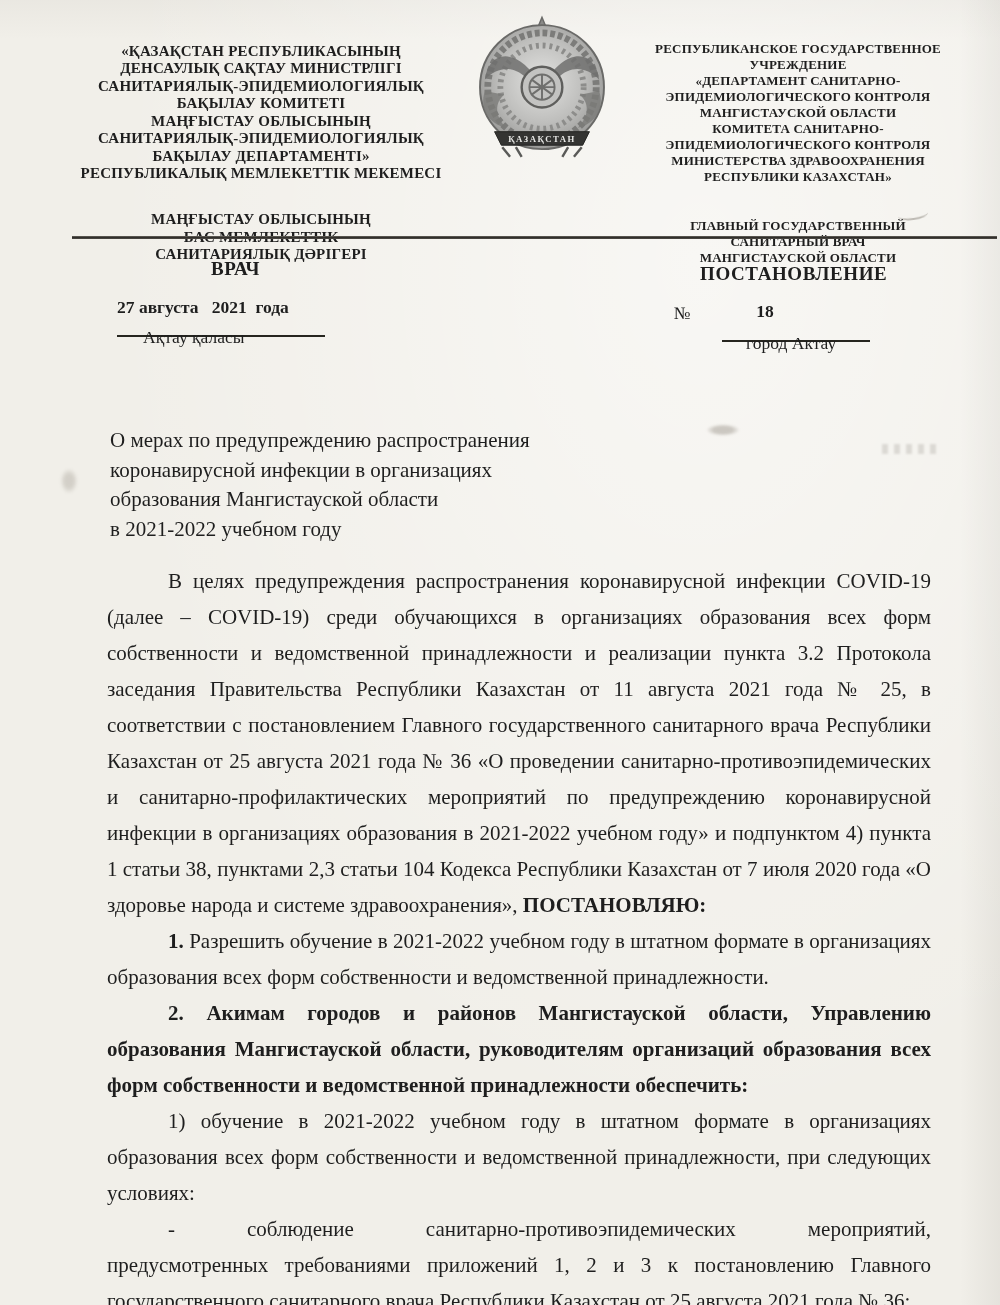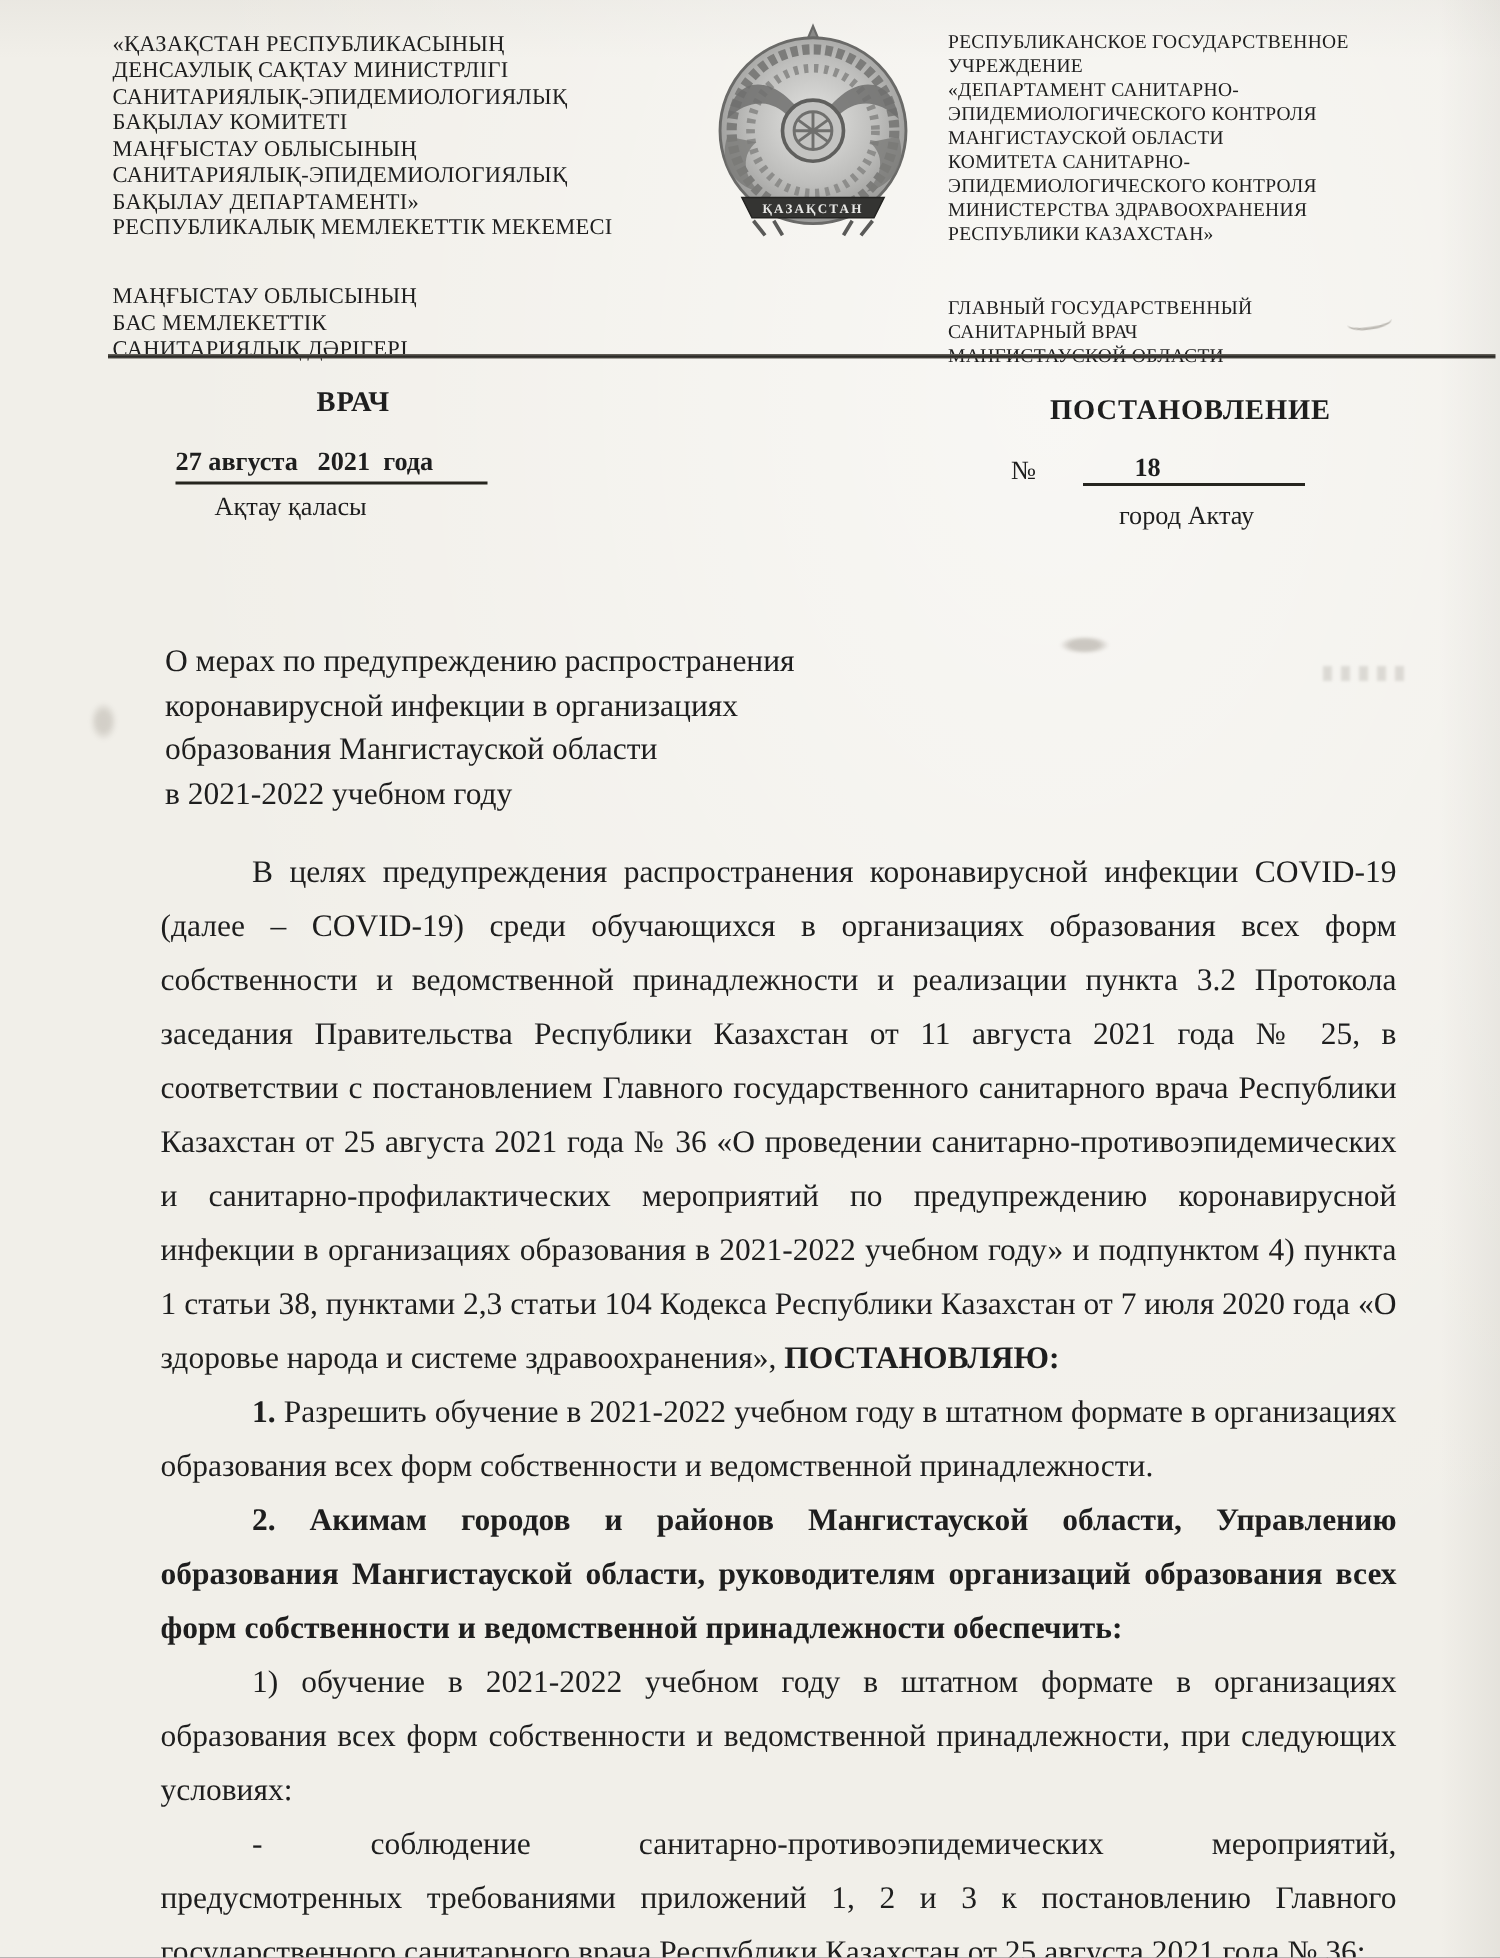--- a/index.html
+++ b/index.html
@@ -7,39 +7,39 @@
     position:relative;width:1000px;height:1305px;margin:0 auto;
     background:
       radial-gradient(ellipse at 70% 20%, rgba(255,255,255,0.5), rgba(255,255,255,0) 60%),
       linear-gradient(to left, rgba(120,115,105,0.10), rgba(120,115,105,0) 4%),
       linear-gradient(to bottom, rgba(120,115,105,0.06), rgba(120,115,105,0) 3%),
       #f1efe9;
     font-family:"Liberation Serif","DejaVu Serif",serif;
     color:#1e1e1e;overflow:hidden;
   }
   
-  .org-col{position:absolute;top:4px;font-weight:normal;white-space:pre-line;}
+  .org-col{position:absolute;top:25px;font-weight:bold;text-align:center;white-space:pre-line;}
   .org-left{left:75px;width:372px;font-size:15px;line-height:17.5px;letter-spacing:0.2px;}
   .org-right{left:632px;width:332px;font-size:13px;line-height:16px;letter-spacing:0.2px;}
   .official{margin-top:11px;}
   .org-right .official{margin-top:17px;}
   .emblem{position:absolute;left:450px;top:12px;width:184px;height:158px;}
   .rule{position:absolute;top:236px;left:72px;right:3px;height:3px;
         background:linear-gradient(to bottom,#6a665e,#2b2a27 55%,#55514a);}
   
   .doctype{position:absolute;font-weight:bold;font-size:19px;letter-spacing:0.6px;}
   .doctype-kz{top:258px;left:211px;}
   .doctype-ru{top:263px;left:700px;}
   
   .meta-date{position:absolute;top:297px;left:117px;width:208px;font-weight:bold;
-             font-size:17.5px;border-bottom:2.5px solid #26251f;padding-bottom:3px;white-space:pre;}
+             font-size:17.5px;border-bottom:2.5px solid #26251f;padding-bottom:17px;white-space:pre;}
   .meta-place-kz{position:absolute;top:327px;left:143px;font-size:17.5px;}
   .meta-num-sign{position:absolute;top:303px;left:674px;font-size:17.5px;}
   .meta-num{position:absolute;top:301px;left:722px;width:148px;font-weight:bold;font-size:17.5px;
-            border-bottom:2.5px solid #26251f;text-align:center;padding-right:62px;padding-bottom:0;
+            border-bottom:2.5px solid #26251f;text-align:center;padding-right:62px;padding-bottom:18px;
             box-sizing:border-box;}
   .meta-place-ru{position:absolute;top:333px;left:746px;font-size:17.5px;text-align:center;}
   
   .title{position:absolute;top:426px;left:110px;font-weight:normal;font-size:21px;
          line-height:29.5px;white-space:pre-line;}
   
   .body{position:absolute;top:563px;left:107px;width:824px;font-size:21px;
         line-height:36px;text-align:justify;}
   .body p{margin:0;text-indent:61px;}
   .spread{display:flex;justify-content:space-between;margin-left:61px;}

